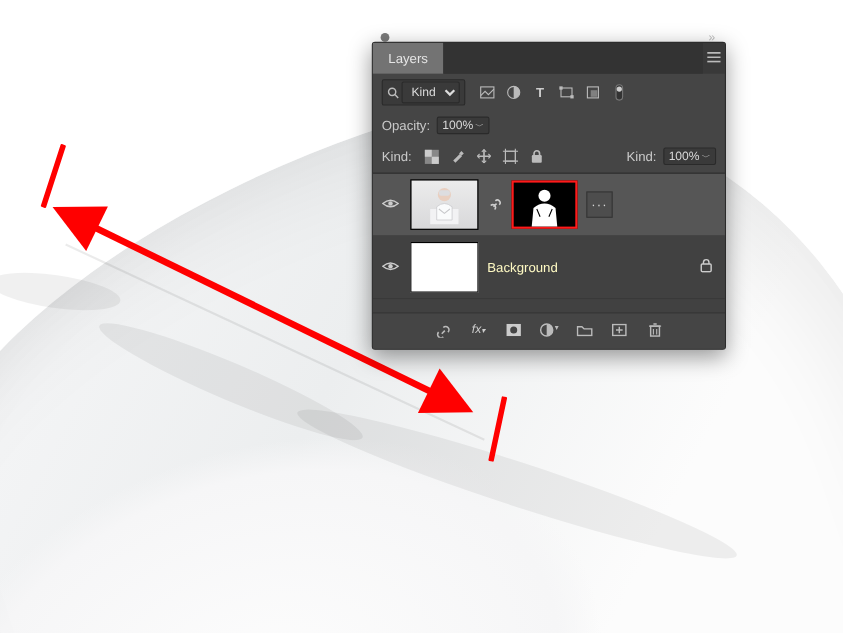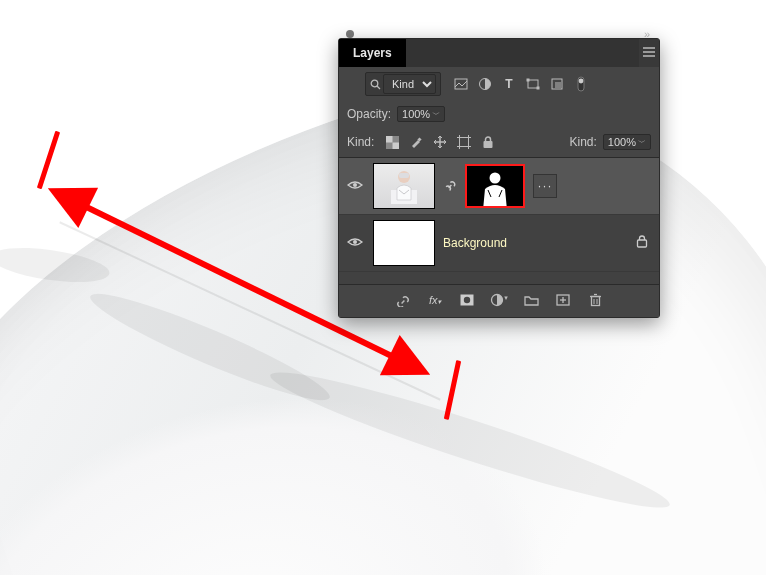--- a/index.html
+++ b/index.html
@@ -23,26 +23,26 @@
   .t1{left:46px;top:130px;transform:rotate(18deg);}
   .t2{left:450px;top:360px;transform:rotate(12deg);}
   svg.arrow{position:absolute;left:40px;top:170px;}
   
   .dots{position:absolute;left:346px;top:30px;display:flex;gap:8px;}
   .dot{width:8px;height:8px;border-radius:50%;background:#7a7a7a;}
   .tiny-chevrons{position:absolute;left:644px;top:28px;color:#bcbcbc;font-size:11px;letter-spacing:-2px;}
   
   .panel{position:absolute;left:338px;top:38px;width:320px;background:#454545;border:1px solid #2b2b2b;border-radius:3px;color:#d8d8d8;font-size:12px;box-shadow:0 6px 20px rgba(0,0,0,0.4);}
   .tabbar{display:flex;align-items:center;background:#393939;}
-  .tab{padding:7px 14px;background:#000000;font-weight:bold;color:#e6e6e6;}
+  .tab{padding:7px 14px;background:#737373;font-weight:normal;color:#e6e6e6;}
   .tab-spacer{flex:1;background:#333;height:28px;}
   .burger{width:20px;text-align:center;color:#bcbcbc;cursor:pointer;}
   .row{display:flex;align-items:center;padding:5px 8px;gap:6px;}
   .filterRow select, .blendRow select{background:#3a3a3a;color:#ddd;border:1px solid #2a2a2a;border-radius:2px;font-size:11px;padding:2px 4px;}
-  .filterRow .search{display:flex;align-items:center;background:#3a3a3a;border:1px solid #2a2a2a;border-radius:2px;padding:1px 4px;margin-left:18px;}
+  .filterRow .search{display:flex;align-items:center;background:#3a3a3a;border:1px solid #2a2a2a;border-radius:2px;padding:1px 4px;}
   .search svg{margin-right:2px;}
   .iconbtn{width:20px;height:20px;display:flex;align-items:center;justify-content:center;cursor:pointer;}
   .iconstrip{display:flex;gap:4px;margin-left:4px;}
   .lab{color:#c9c9c9;}
   .pct{background:#3a3a3a;border:1px solid #2a2a2a;border-radius:2px;padding:1px 4px;display:flex;align-items:flex-end;gap:2px;font-size:11px;}
   .pct .chev{font-size:8px;color:#aaa;}
   .lockRow .lockicons{display:flex;gap:4px;margin-left:2px;}
   
   .layers{background:#414141;border-top:1px solid #2a2a2a;border-bottom:1px solid #2a2a2a;}
   .layer{display:flex;align-items:center;padding:5px 8px;gap:8px;border-bottom:1px solid #393939;}

